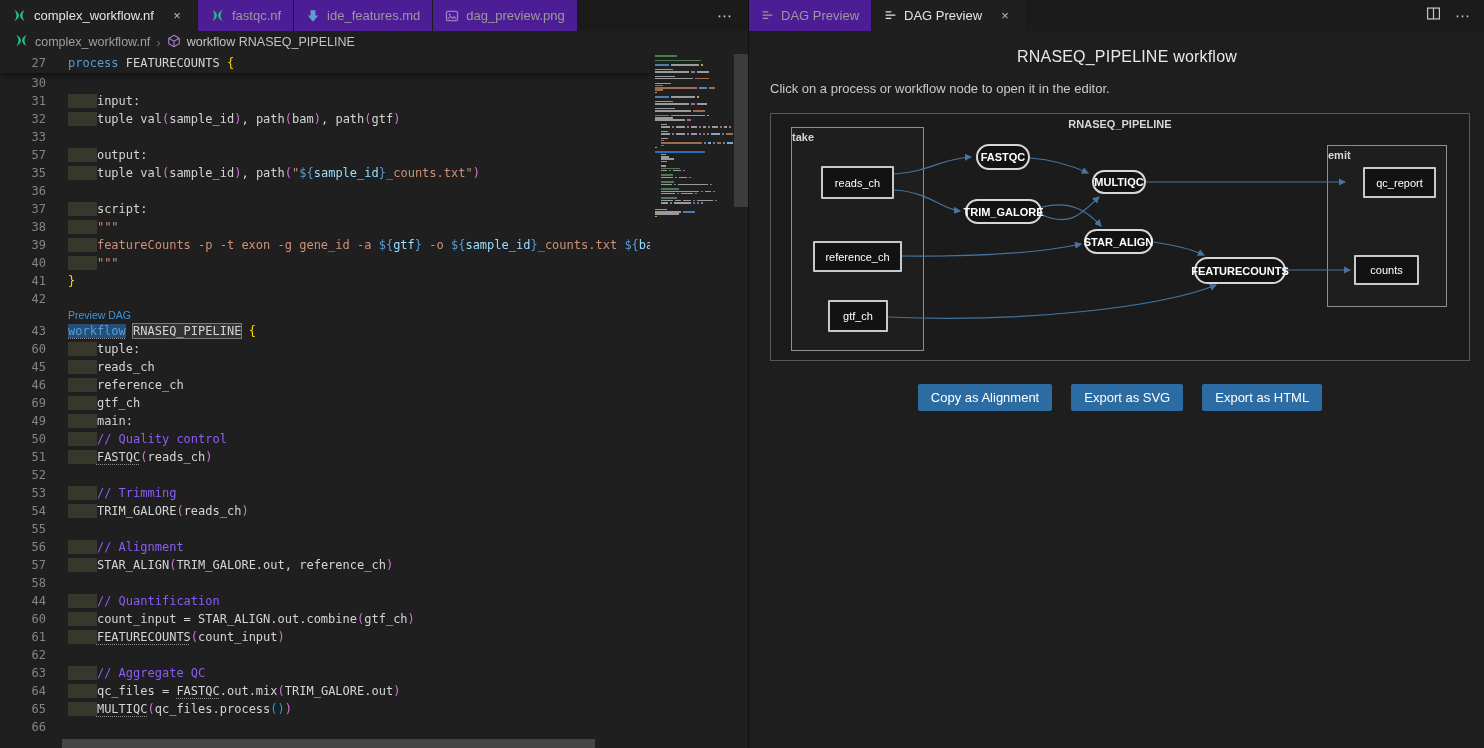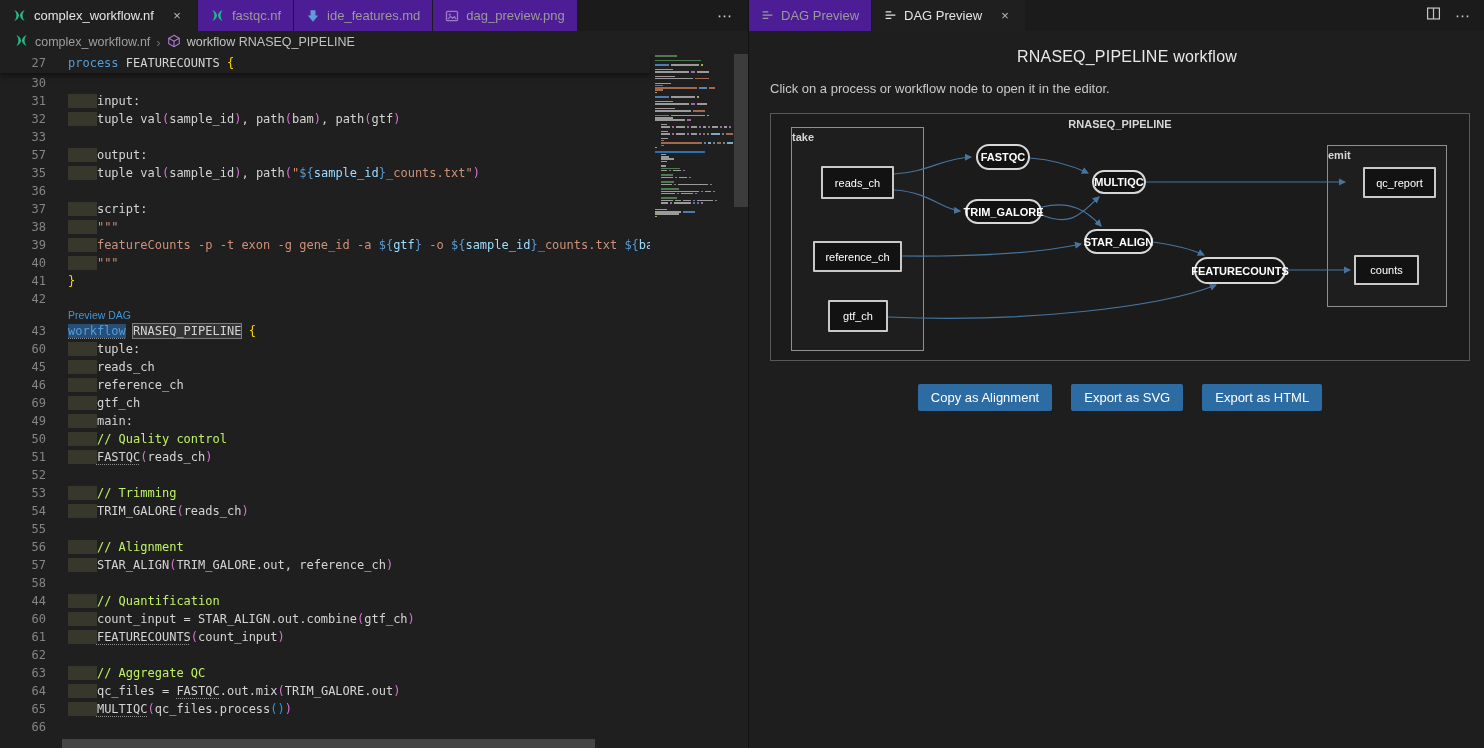--- a/index.html
+++ b/index.html
@@ -37,21 +37,21 @@
   .code-area { position:absolute; top:21px; left:0; width:650px; bottom:0; overflow:hidden; }
   .line { height:18px; line-height:18px; display:flex; font-size:12px; white-space:pre; }
   .lens-row { height:14px; line-height:14px; display:flex; font-size:10.5px; }
   .ln { width:46px; text-align:right; color:#858585; flex-shrink:0; font-size:12px; }
   .lc { margin-left:22px; white-space:pre; }
   .lens { margin-left:22px; color:#3f96d8; font-family:"Liberation Sans", sans-serif; cursor:pointer; }
   .sticky { position:absolute; top:0; left:0; width:650px; height:20px; background:#1f1f1f;
             z-index:5; box-shadow:0 3px 5px rgba(0,0,0,.45); display:flex; align-items:center; }
   .sticky .line { height:20px; line-height:20px; width:100%; }
 
-  .tk-k{color:#569cd6} .tk-p{color:#d4d4d4} .tk-s{color:#ce9178} .tk-c{color:#bef264}
+  .tk-k{color:#569cd6} .tk-p{color:#d4d4d4} .tk-s{color:#ce9178} .tk-c{color:#8b5cf6}
   .tk-y{color:#ffd700} .tk-m{color:#da70d6} .tk-b{color:#179fff} .tk-i{color:#569cd6}
   .tk-v{color:#9cdcfe}
   .tk-ind{background:rgba(228,228,140,0.12);}
   .hint { text-decoration:underline dotted #8f8f8f 1px; text-underline-offset:3px; }
   .selhl { background:#264f78; }
   .wordhl { background:rgba(90,90,90,0.35); outline:1px solid #7a7a7a; }
 
   
   .minimap { position:absolute; top:0; left:650px; width:83px; bottom:0; background:#1f1f1f;
              padding:2px 0 0 5px; overflow:hidden; }

